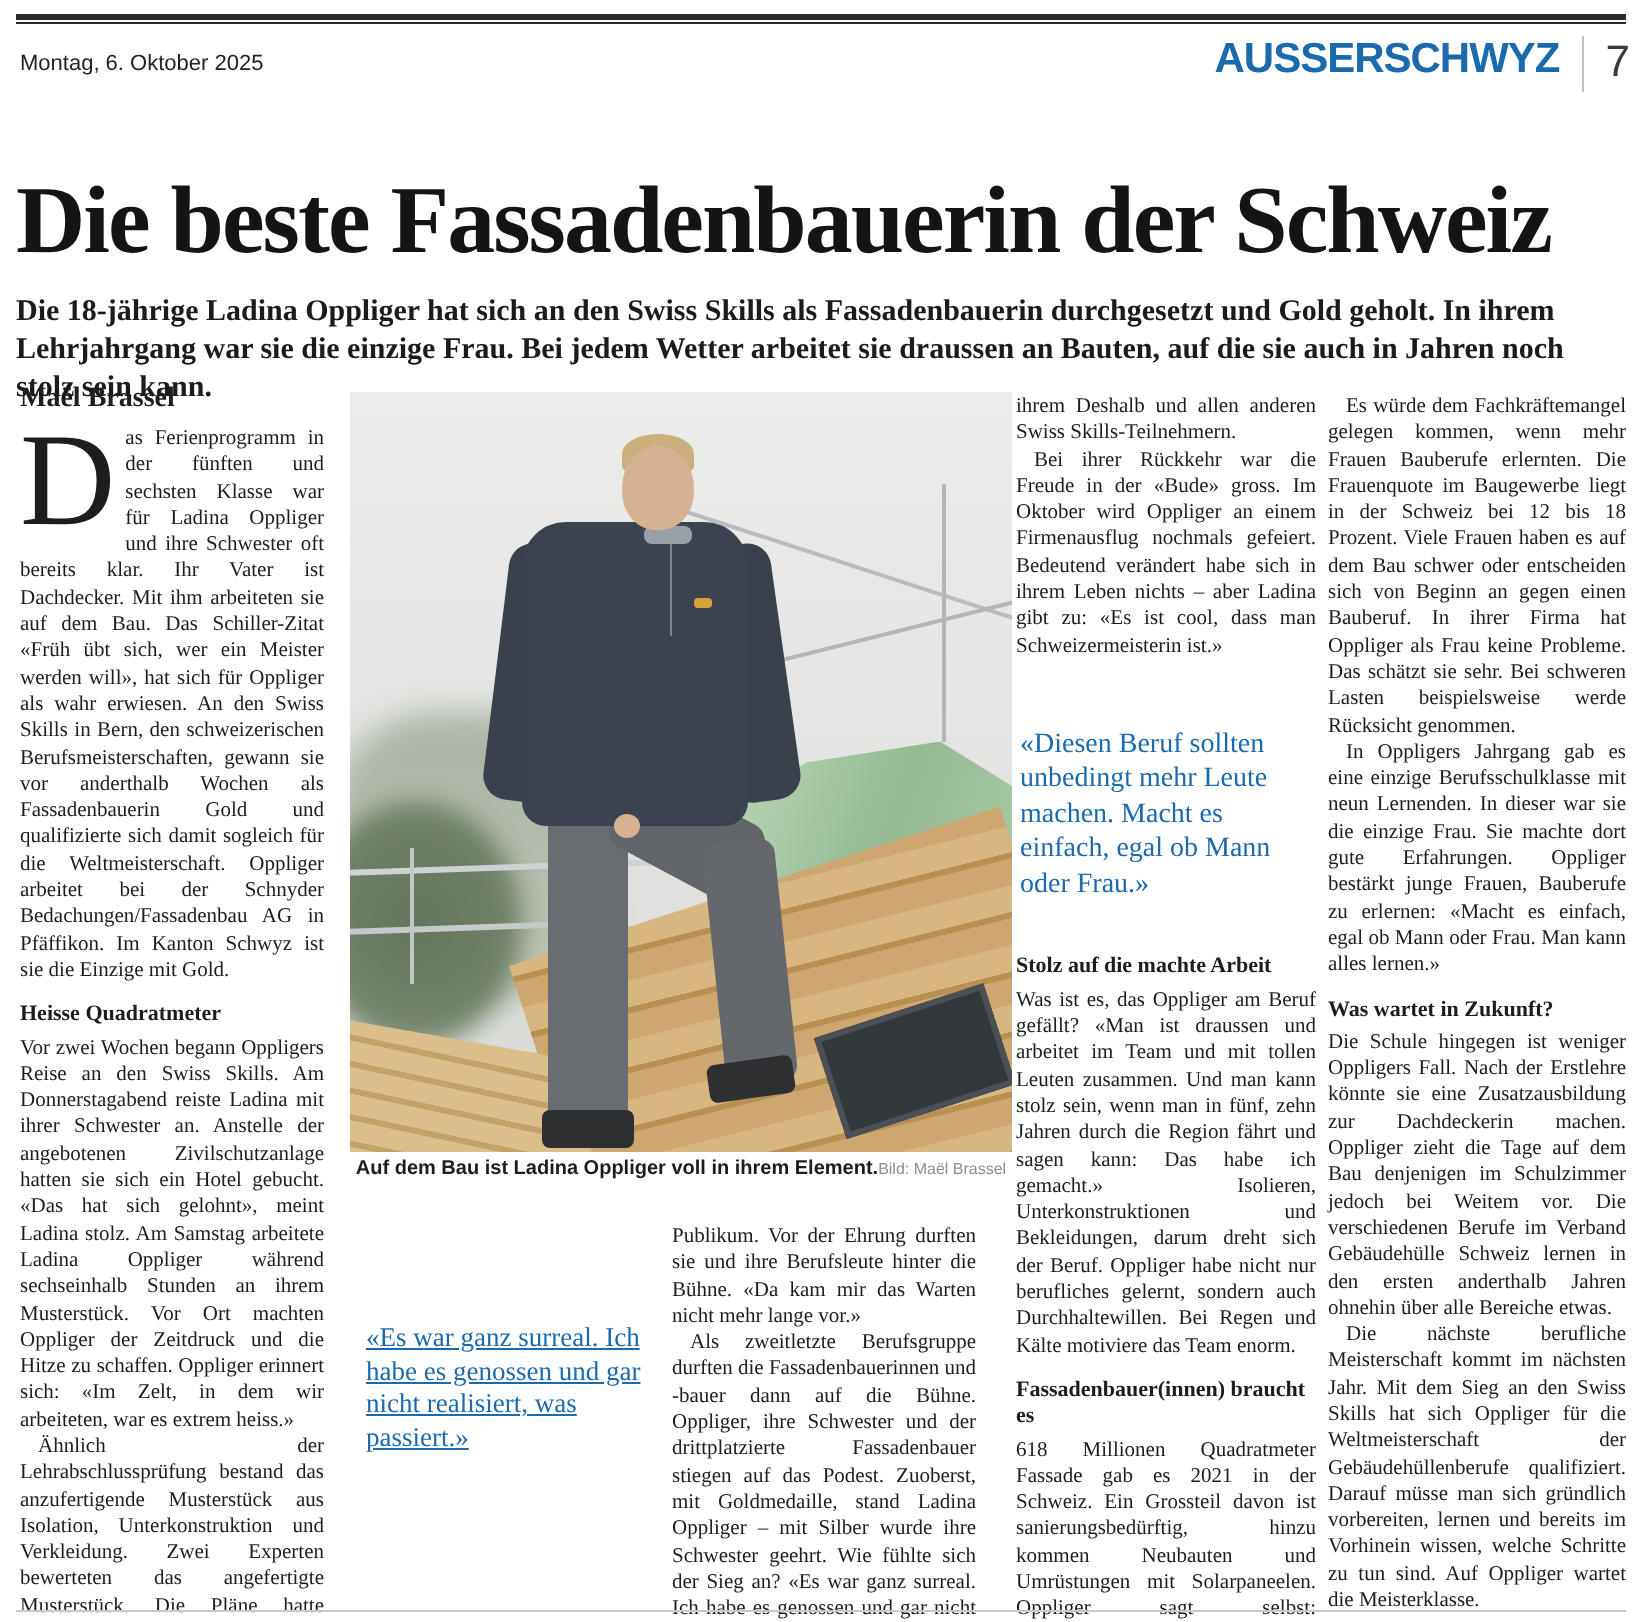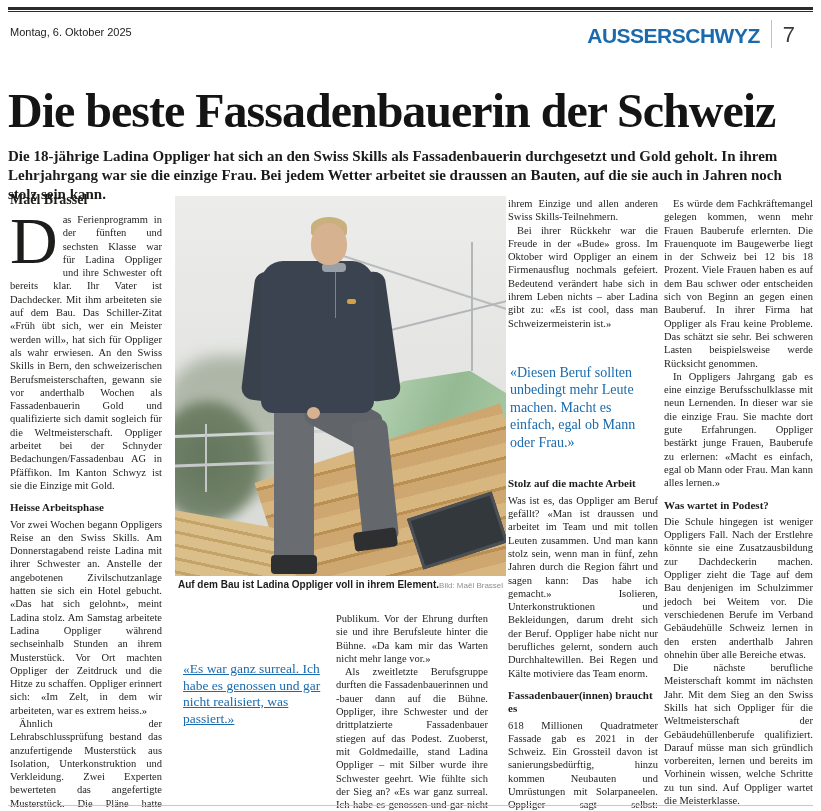--- a/index.html
+++ b/index.html
@@ -7,21 +7,21 @@
   }
   *{margin:0;padding:0;box-sizing:border-box;}
   html,body{background:#fff;}
   .page{position:relative;width:821px;height:811px;background:#fff;overflow:hidden;
          font-family:"Liberation Serif","DejaVu Serif",serif;color:var(--ink);}
   
   .top-rule{position:absolute;left:8px;right:8px;top:7px;height:5px;
             border-top:3px solid #2b2b2b;border-bottom:1px solid #2b2b2b;}
   .dateline{position:absolute;left:10px;top:26px;font-family:"Liberation Sans","DejaVu Sans",sans-serif;
             font-size:11px;color:#222;}
-  .mast{position:absolute;right:26px;top:18px;display:flex;align-items:flex-end;gap:11px;height:30px;}
+  .mast{position:absolute;right:6px;top:18px;display:flex;align-items:flex-start;gap:11px;height:30px;}
   .mast-title{font-family:"Liberation Sans","DejaVu Sans",sans-serif;font-weight:700;
               font-size:21px;letter-spacing:-0.5px;color:var(--accent);}
   .mast-div{width:1px;height:28px;background:#c2c2c2;}
   .mast-page{font-family:"Liberation Sans","DejaVu Sans",sans-serif;font-size:22px;color:#3a3a3a;}
   
   .headline{position:absolute;left:8px;top:86px;width:806px;font-weight:700;font-size:48px;
             line-height:1.05;letter-spacing:-1px;white-space:nowrap;color:#141414;}
   .lead{position:absolute;left:8px;top:147px;width:800px;font-weight:600;font-size:15px;
         line-height:19px;color:#1b1b19;}
   
@@ -91,21 +91,21 @@
     <span class="mast-div"></span>
     <span class="mast-page">7</span>
   </div>
 
   <h1 class="headline">Die beste Fassadenbauerin der Schweiz</h1>
   <p class="lead">Die 18-jährige Ladina Oppliger hat sich an den Swiss Skills als Fassadenbauerin durchgesetzt und Gold geholt. In ihrem Lehrjahrgang war sie die einzige Frau. Bei jedem Wetter arbeitet sie draussen an Bauten, auf die sie auch in Jahren noch stolz sein kann.</p>
   <div class="byline">Maël Brassel</div>
 
   <div class="col col1">
     <p><span class="dropcap">D</span><span>as Ferienprogramm in der fünften und sechsten Klasse war für Ladina Oppliger und ihre Schwester oft bereits klar. Ihr Vater ist Dachdecker. Mit ihm arbeiteten sie auf dem Bau. Das Schiller-Zitat «Früh übt sich, wer ein Meister werden will», hat sich für Oppliger als wahr erwiesen. An den Swiss Skills in Bern, den schweizerischen Berufsmeisterschaften, gewann sie vor anderthalb Wochen als Fassadenbauerin Gold und qualifizierte sich damit sogleich für die Weltmeisterschaft. Oppliger arbeitet bei der Schnyder Bedachungen/Fassadenbau AG in Pfäffikon. Im Kanton Schwyz ist sie die Einzige mit Gold.</span></p>
-    <h3>Heisse Arbeitsphase</h3>
+    <h3>Heisse Quadratmeter</h3>
     <p>Vor zwei Wochen begann Oppligers Reise an den Swiss Skills. Am Donnerstagabend reiste Ladina mit ihrer Schwester an. Anstelle der angebotenen Zivilschutzanlage hatten sie sich ein Hotel gebucht. «Das hat sich gelohnt», meint Ladina stolz. Am Samstag arbeitete Ladina Oppliger während sechseinhalb Stunden an ihrem Musterstück. Vor Ort machten Oppliger der Zeitdruck und die Hitze zu schaffen. Oppliger erinnert sich: «Im Zelt, in dem wir arbeiteten, war es extrem heiss.»</p>
     <p class="indent">Ähnlich der Lehrabschlussprüfung bestand das anzufertigende Musterstück aus Isolation, Unterkonstruktion und Verkleidung. Zwei Experten bewerteten das angefertigte Musterstück. Die Pläne hatte Oppliger am Wochenende zuvor zusammen mit ihrer Schwester besprochen. Ansonsten habe sie sich nicht besonders vorbereitet.</p>
 
   </div>
 
   <div class="photo">
     <div class="ph-sky"></div>
     <div class="ph-hill"></div>
     <div class="ph-trees"></div>
     <div class="ph-scaf1"></div>
@@ -139,32 +139,32 @@
   </div>
 
   <div class="quote quote1">«Es war ganz surreal. Ich habe es genossen und gar nicht realisiert, was passiert.»</div>
 
   <div class="col col3">
     <p>Publikum. Vor der Ehrung durften sie und ihre Berufsleute hinter die Bühne. «Da kam mir das Warten nicht mehr lange vor.»</p>
     <p class="indent">Als zweitletzte Berufsgruppe durften die Fassadenbauerinnen und -bauer dann auf die Bühne. Oppliger, ihre Schwester und der drittplatzierte Fassadenbauer stiegen auf das Podest. Zuoberst, mit Goldmedaille, stand Ladina Oppliger – mit Silber wurde ihre Schwester geehrt. Wie fühlte sich der Sieg an? «Es war ganz surreal. Ich habe es genossen und gar nicht realisiert, was passiert.» Es folgten Fotos, Interviews und eine Feier mit der Familie,</p>
   </div>
 
   <div class="col col4">
-    <p>ihrem Einzige und allen anderen Swiss Skills-Teilnehmern.</p>
+    <p>ihrem Deshalb und allen anderen Swiss Skills-Teilnehmern.</p>
     <p class="indent">Bei ihrer Rückkehr war die Freude in der «Bude» gross. Im Oktober wird Oppliger an einem Firmenausflug nochmals gefeiert. Bedeutend verändert habe sich in ihrem Leben nichts – aber Ladina gibt zu: «Es ist cool, dass man Schweizermeisterin ist.»</p>
     <div class="quote quote2">«Diesen Beruf sollten unbedingt mehr Leute machen. Macht es einfach, egal ob Mann oder Frau.»</div>
     <h3>Stolz auf die machte Arbeit</h3>
     <p>Was ist es, das Oppliger am Beruf gefällt? «Man ist draussen und arbeitet im Team und mit tollen Leuten zusammen. Und man kann stolz sein, wenn man in fünf, zehn Jahren durch die Region fährt und sagen kann: Das habe ich gemacht.» Isolieren, Unterkonstruktionen und Bekleidungen, darum dreht sich der Beruf. Oppliger habe nicht nur berufliches gelernt, sondern auch Durchhaltewillen. Bei Regen und Kälte motiviere das Team enorm.</p>
     <h3>Fassadenbauer(innen) braucht es</h3>
     <p>618 Millionen Quadratmeter Fassade gab es 2021 in der Schweiz. Ein Grossteil davon ist sanierungsbedürftig, hinzu kommen Neubauten und Umrüstungen mit Solarpaneelen. Oppliger sagt selbst: «Fassadenbauerinnen und Fassadenbauer gibt es viel zu wenige. Das sollten unbedingt mehr machen.» Oppligers Berufsleute sind selten. Deshalb musste sie sich – im Gegensatz zu den Dachdeckern – nicht für die Finalrunde der Swiss Skills qualifizieren.</p>
   </div>
 
   <div class="col col5">
     <p class="indent">Es würde dem Fachkräftemangel gelegen kommen, wenn mehr Frauen Bauberufe erlernten. Die Frauenquote im Baugewerbe liegt in der Schweiz bei 12 bis 18 Prozent. Viele Frauen haben es auf dem Bau schwer oder entscheiden sich von Beginn an gegen einen Bauberuf. In ihrer Firma hat Oppliger als Frau keine Probleme. Das schätzt sie sehr. Bei schweren Lasten beispielsweise werde Rücksicht genommen.</p>
     <p class="indent">In Oppligers Jahrgang gab es eine einzige Berufsschulklasse mit neun Lernenden. In dieser war sie die einzige Frau. Sie machte dort gute Erfahrungen. Oppliger bestärkt junge Frauen, Bauberufe zu erlernen: «Macht es einfach, egal ob Mann oder Frau. Man kann alles lernen.»</p>
-    <h3>Was wartet in Podest?</h3>
+    <h3>Was wartet in Zukunft?</h3>
     <p>Die Schule hingegen ist weniger Oppligers Fall. Nach der Erstlehre könnte sie eine Zusatzausbildung zur Dachdeckerin machen. Oppliger zieht die Tage auf dem Bau denjenigen im Schulzimmer jedoch bei Weitem vor. Die verschiedenen Berufe im Verband Gebäudehülle Schweiz lernen in den ersten anderthalb Jahren ohnehin über alle Bereiche etwas.</p>
     <p class="indent">Die nächste berufliche Meisterschaft kommt im nächsten Jahr. Mit dem Sieg an den Swiss Skills hat sich Oppliger für die Weltmeisterschaft der Gebäudehüllenberufe qualifiziert. Darauf müsse man sich gründlich vorbereiten, lernen und bereits im Vorhinein wissen, welche Schritte zu tun sind. Auf Oppliger wartet die Meisterklasse.</p>
 
   </div>
 
   <div class="bottom-rule"></div>
 </div>
 
 </body></html>

